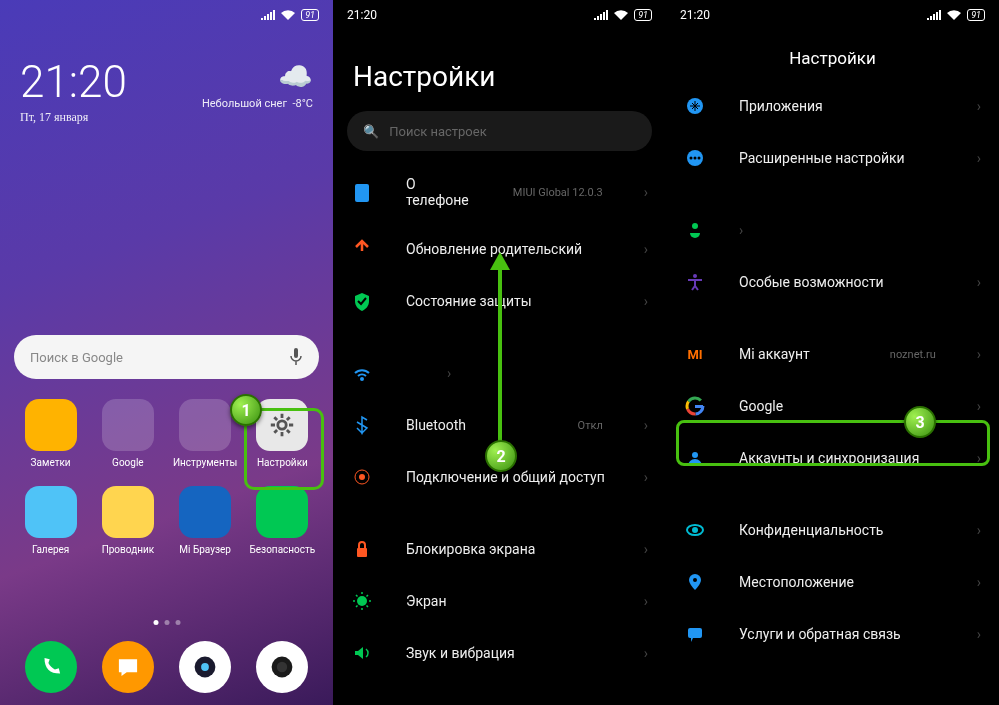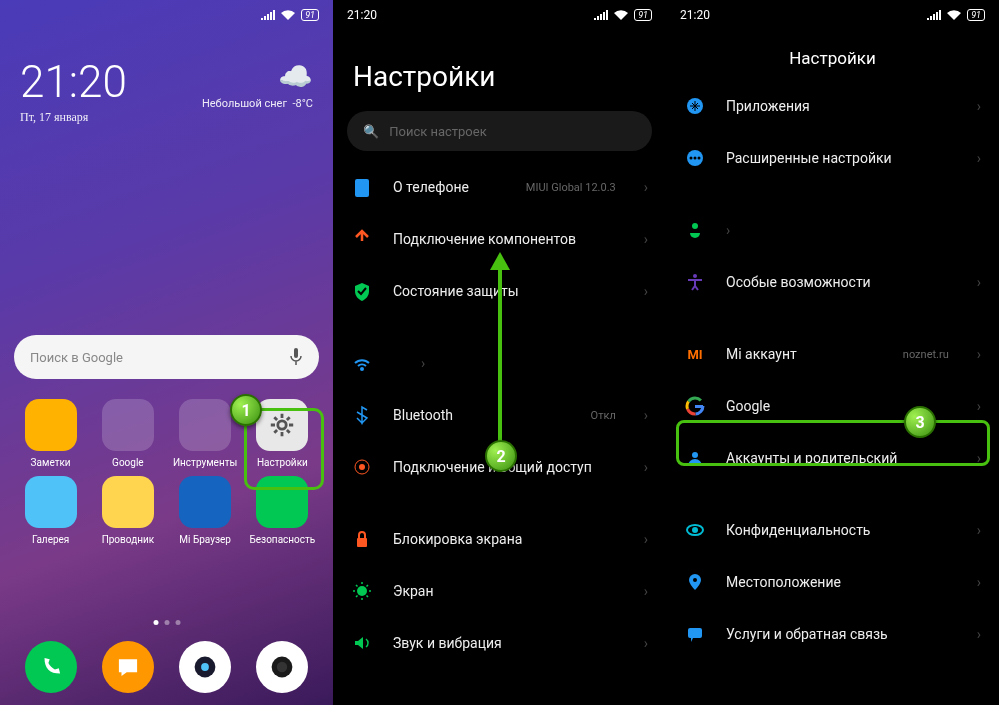--- a/index.html
+++ b/index.html
@@ -17,21 +17,21 @@
   .s1-top { display:flex; justify-content:space-between; padding:30px 20px 0; }
   .clock { font-size:44px; font-weight:300; line-height:1; }
   .date { font-size:12px; opacity:.9; margin-top:6px;font-family:Liberation Serif, serif; }
   .weather { text-align:right; }
   .weather-icon { font-size:28px; }
   .weather-text { font-size:11px; opacity:.9; margin-top:4px;margin-left:44px; }
 
   .search { margin:210px 14px 0; background:#f5f5f5; border-radius:24px; height:44px; display:flex; align-items:center; padding:10px 16px; color:#888; font-size:13px; }
   .search .mic { margin-left:auto; color:#555; font-size:18px; }
 
-  .apps { display:grid; grid-template-columns:repeat(4,1fr); gap:8px 0; padding:20px 12px 0; }
+  .apps { display:grid; grid-template-columns:repeat(4,1fr); gap:18px 0; padding:20px 12px 0; }
   .app { display:flex; flex-direction:column; align-items:center; gap:6px; }
   .app-icon { width:52px; height:52px; border-radius:14px; display:flex; align-items:center; justify-content:center; font-size:24px; }
   .app-icon.folder { background:rgba(255,255,255,.18); display:grid; grid-template-columns:1fr 1fr; grid-template-rows:1fr 1fr; gap:2px; padding:6px; }
   .folder .dot { border-radius:4px; }
   .app-label { font-size:10px; color:#fff; text-align:center; }
 
   .highlight1 { position:absolute; border:3px solid #48c010; border-radius:10px; }
   .badge { position:absolute; width:32px; height:32px; border-radius:50%; background:radial-gradient(circle at 30% 30%,#9ff050,#3a9010); border:2px solid #2a7000; color:#fff; font-weight:700; display:flex; align-items:center; justify-content:center; font-size:16px; box-shadow:0 2px 4px rgba(0,0,0,.5); }
 
   .dots { position:absolute; bottom:80px; left:50%; transform:translateX(-50%); display:flex; gap:6px; }
@@ -39,21 +39,21 @@
   .dots span.active { background:#fff; }
 
   .dock { position:absolute; bottom:12px; left:0; right:0; display:flex; justify-content:space-around; padding:0 12px; }
   .dock .app-icon { width:52px; height:52px; border-radius:50%; }
 
   
   .title-lg { font-size:28px; padding:30px 20px 18px; font-weight:400; }
   .title-sm { font-size:17px; text-align:center; padding:18px 0 12px; }
   .search2 { margin:0 14px 10px; background:#1a1a1a; border-radius:22px; height:40px; display:flex; align-items:center; padding:0 16px; color:#666; font-size:13px; gap:10px; }
 
-  .item { display:flex; align-items:center; padding:15px 18px 15px 18px; gap:20px; position:relative; }
+  .item { display:flex; align-items:center; padding:15px 18px 15px 18px; gap:33px; position:relative; }
   .item-icon { width:22px; height:22px; display:flex; align-items:center; justify-content:center; font-size:16px; flex-shrink:0; }
   .item-label { font-size:14px; color:#eee; flex:1; }
   .item-sub { font-size:11px; color:#666; margin-right:8px; }
   .chev { color:#444; font-size:14px; }
   .gap { height:20px; }
   .arrow-line { width:4px; background:#48c010; position:absolute; left:50%; transform:translateX(-50%); }
   .arrow-head { width:0; height:0; border-left:10px solid transparent; border-right:10px solid transparent; border-bottom:18px solid #48c010; position:absolute; left:50%; transform:translateX(-50%); }
 
   .hl2 { position:absolute; border:3px solid #48c010; border-radius:8px; }
 
@@ -216,21 +216,21 @@
       <span class="item-label">О телефоне</span>
       <span class="item-sub">MIUI Global 12.0.3</span>
       <span class="chev">›</span>
       </div>
       <div class="item">
         <span class="item-icon">
           <svg width="20" height="20" viewBox="0 0 20 20">
             <path d="M10 2v10M4 8l6-6 6 6" stroke="#ff5722" stroke-width="2.5" fill="none"></path>
           </svg>
         </span>
-      <span class="item-label">Подключение компонентов</span>
+      <span class="item-label">Обновление родительский</span>
 
       <span class="chev">›</span>
       </div>
       <div class="item">
         <span class="item-icon">
           <svg width="20" height="20" viewBox="0 0 20 20">
             <path d="M10 2l7 3v5c0 5-3 8-7 10-4-2-7-5-7-10V5z" fill="#00c853"></path>
             <path d="M6 10l3 3 5-6" stroke="#000" stroke-width="2" fill="none"></path>
           </svg>
         </span>
@@ -396,21 +396,21 @@
 
       <span class="chev">›</span>
       </div>
       <div class="item">
         <span class="item-icon">
           <svg width="20" height="20" viewBox="0 0 20 20">
             <circle cx="10" cy="7" r="3" fill="#2196f3"></circle>
             <path d="M3 18a7 7 0 0114 0z" fill="#2196f3"></path>
           </svg>
         </span>
-      <span class="item-label">Аккаунты и родительский</span>
+      <span class="item-label">Аккаунты и синхронизация</span>
 
       <span class="chev">›</span>
       </div>
       <div class="gap"></div>
       <div class="item">
         <span class="item-icon">
           <svg width="20" height="20" viewBox="0 0 20 20">
             <ellipse cx="10" cy="10" rx="8" ry="5" fill="none" stroke="#00bcd4" stroke-width="2"></ellipse>
             <circle cx="10" cy="10" r="3" fill="#00bcd4"></circle>
           </svg>

